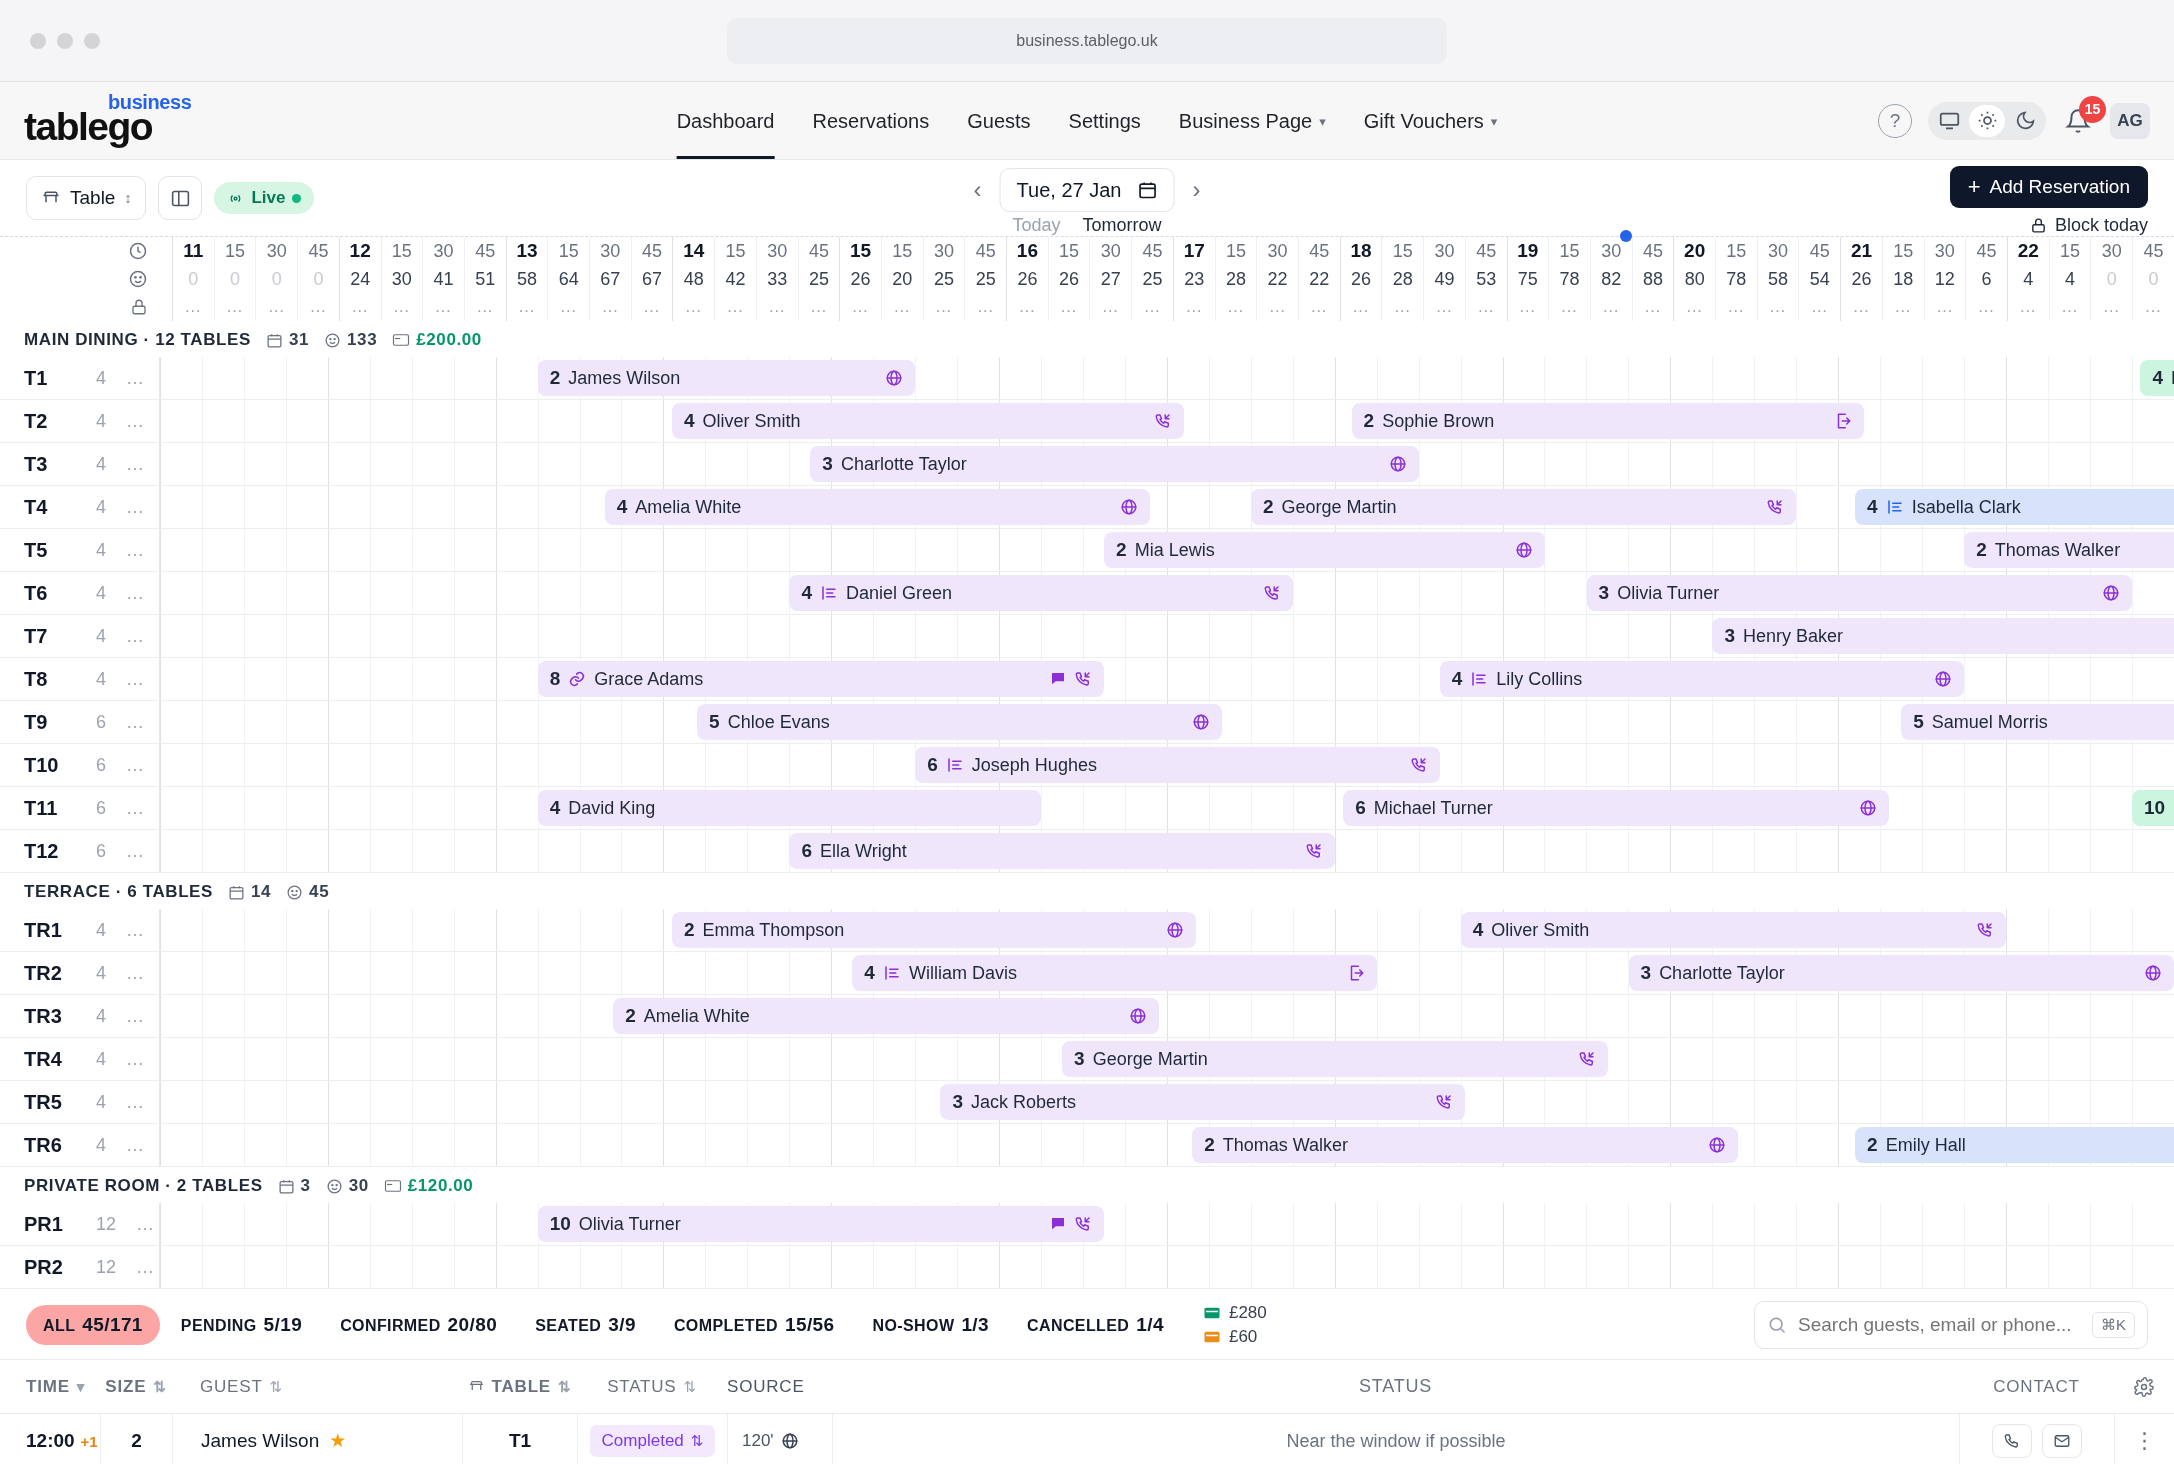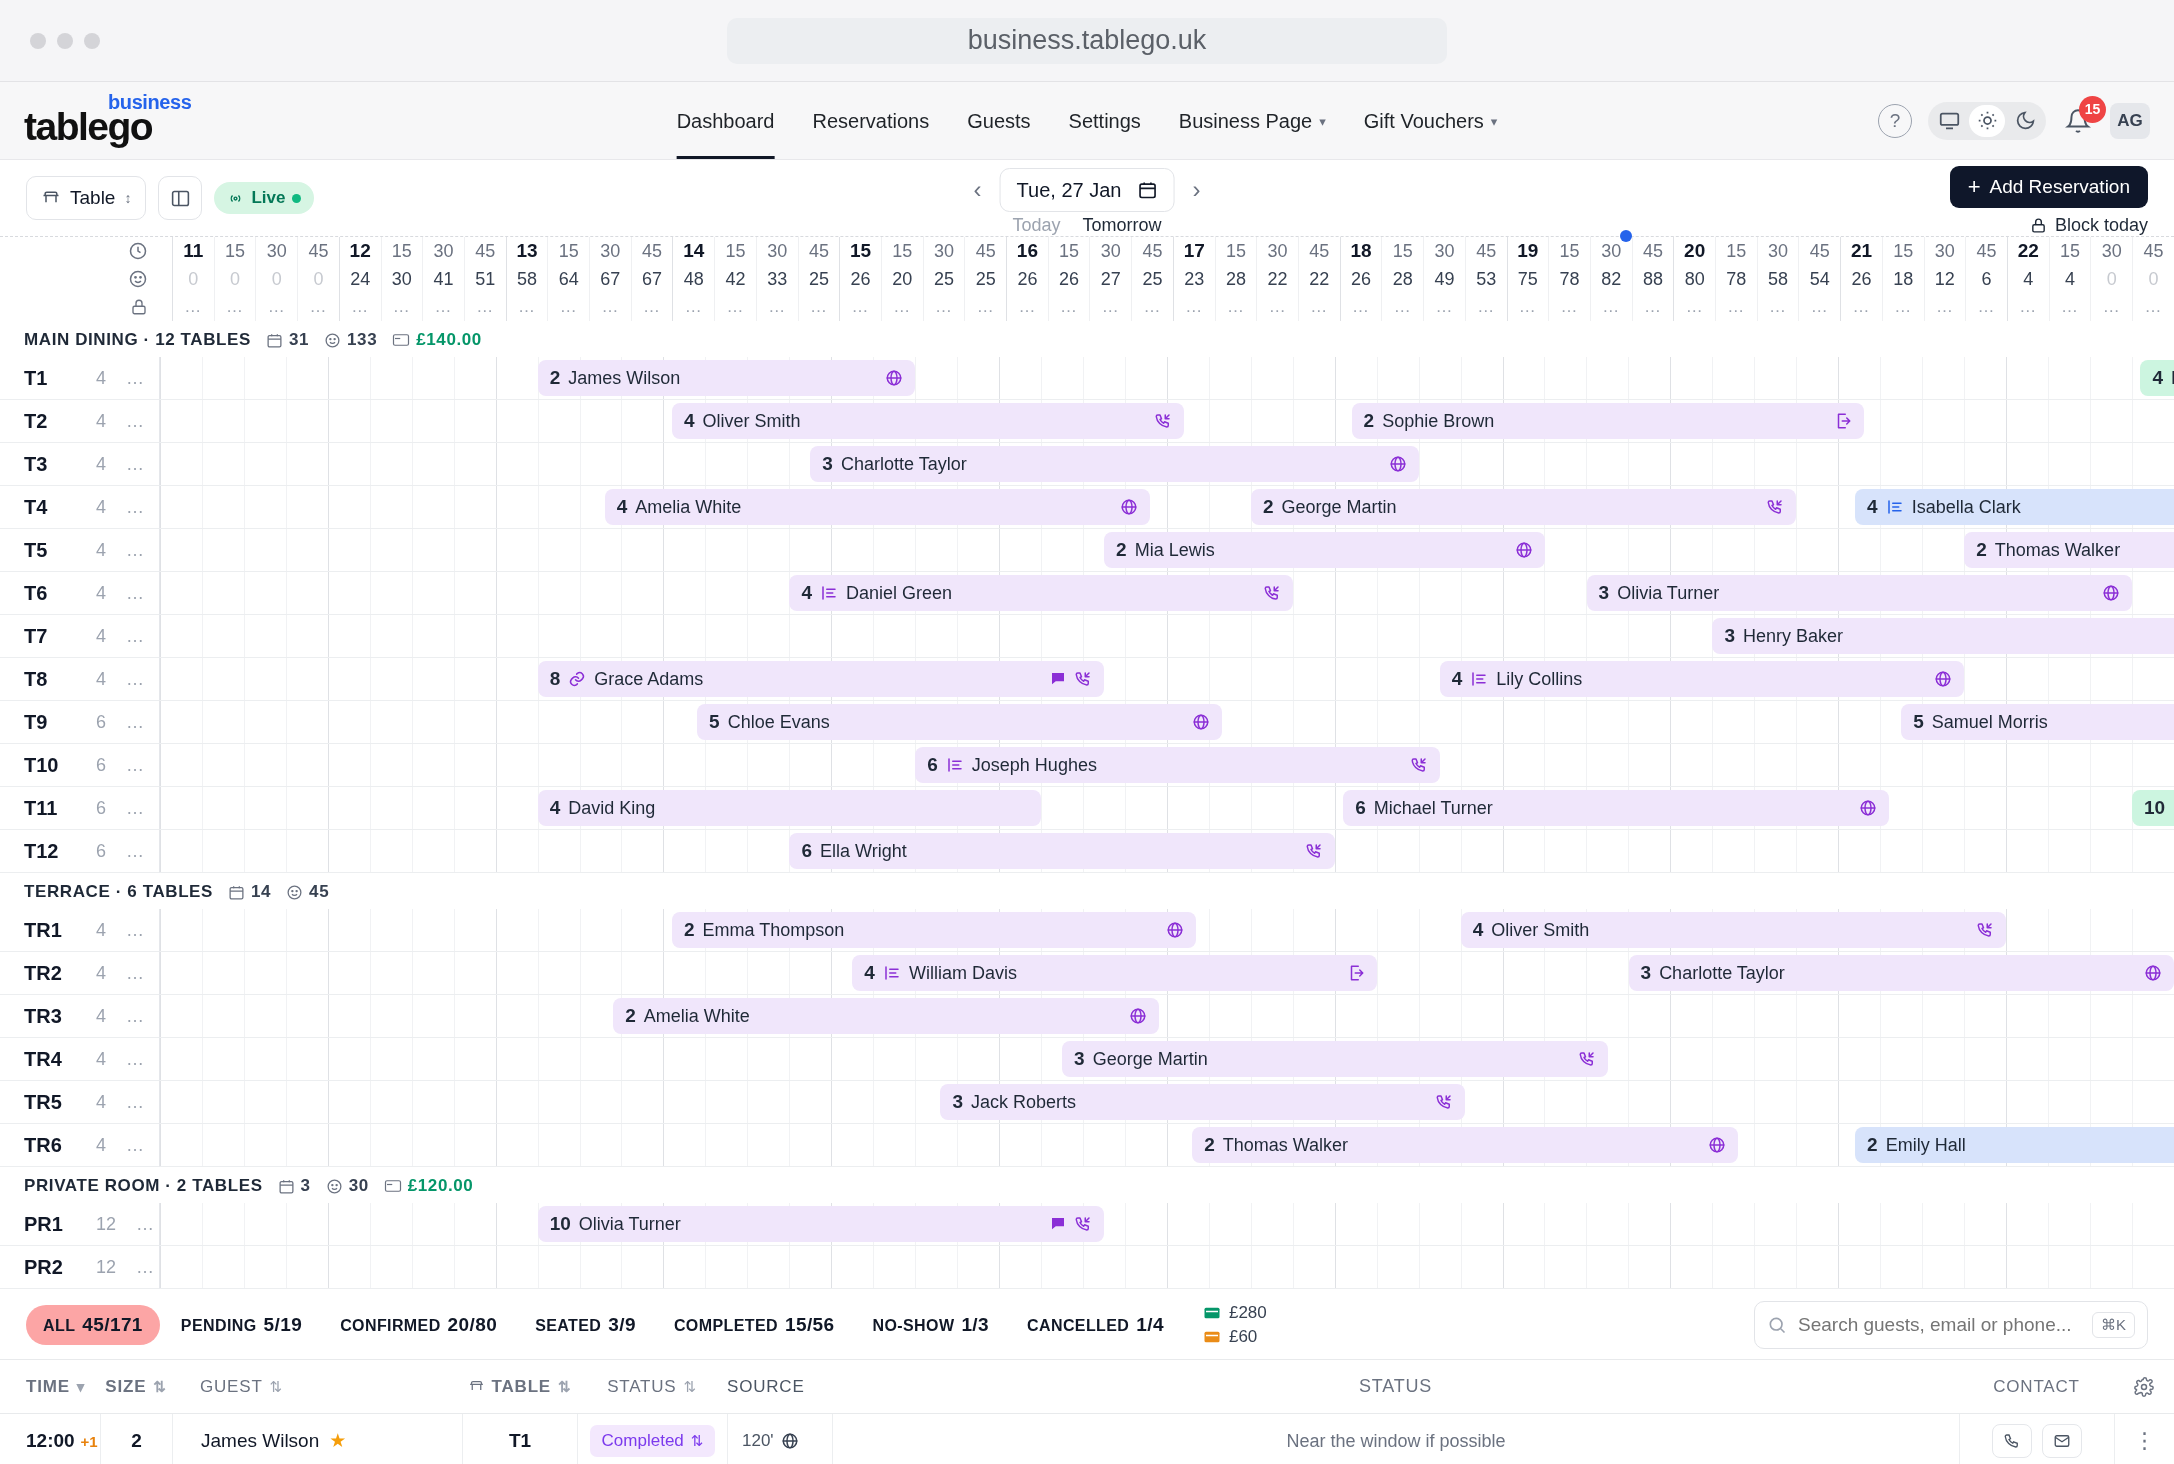--- a/index.html
+++ b/index.html
@@ -16,21 +16,21 @@
     height: 82px; background: #f5f5f7;
     display: flex; align-items: center; position: relative;
     border-bottom: 1px solid #e3e3e6;
   }
   .traffic { display: flex; gap: 11px; margin-left: 30px; }
   .dot { width: 16px; height: 16px; border-radius: 50%; background: #d4d4d8; }
   .url-pill {
     position: absolute; left: 50%; transform: translateX(-50%);
     width: 720px; height: 46px; background: #eceef1; border-radius: 10px;
     display: flex; align-items: center; justify-content: center;
-    font-size: 27px; color: #5b6068;
+    font-size: 16px; color: #5b6068;
   }
 
   
   .app-header {
     height: 78px; background: #f7f7f8;
     border-bottom: 1px solid #e8e8eb;
     display: flex; align-items: center; position: relative;
   }
   .logo-wrap { margin-left: 24px; position: relative; width: 150px; height: 56px; }
   .logo-main {
@@ -701,21 +701,21 @@
             <circle cx="15" cy="10" r="0.8" fill="#6b7280"></circle>
             <path d="M8.5 14.5a4.5 4.5 0 007 0"></path>
           </svg>
           <span>133</span>
         </span>
         <span class="sec-stat">
           <svg width="18" height="18" viewBox="0 0 24 24" fill="none" stroke="#6b7280" stroke-width="1.6">
             <rect x="2" y="5" width="20" height="14" rx="2"></rect>
             <path d="M4 10h7"></path>
           </svg>
-          <span class="sec-money">£140.00</span>
+          <span class="sec-money">£200.00</span>
         </span>
       </div>
       <div class="trow">
         <div class="trow-label">
           <span class="tl-name">T1</span>
           <span class="tl-cap">4</span>
           <span class="tl-dots">…</span>
         </div>
         <div class="trow-grid">
           <div class="gcell hourstart"></div>

